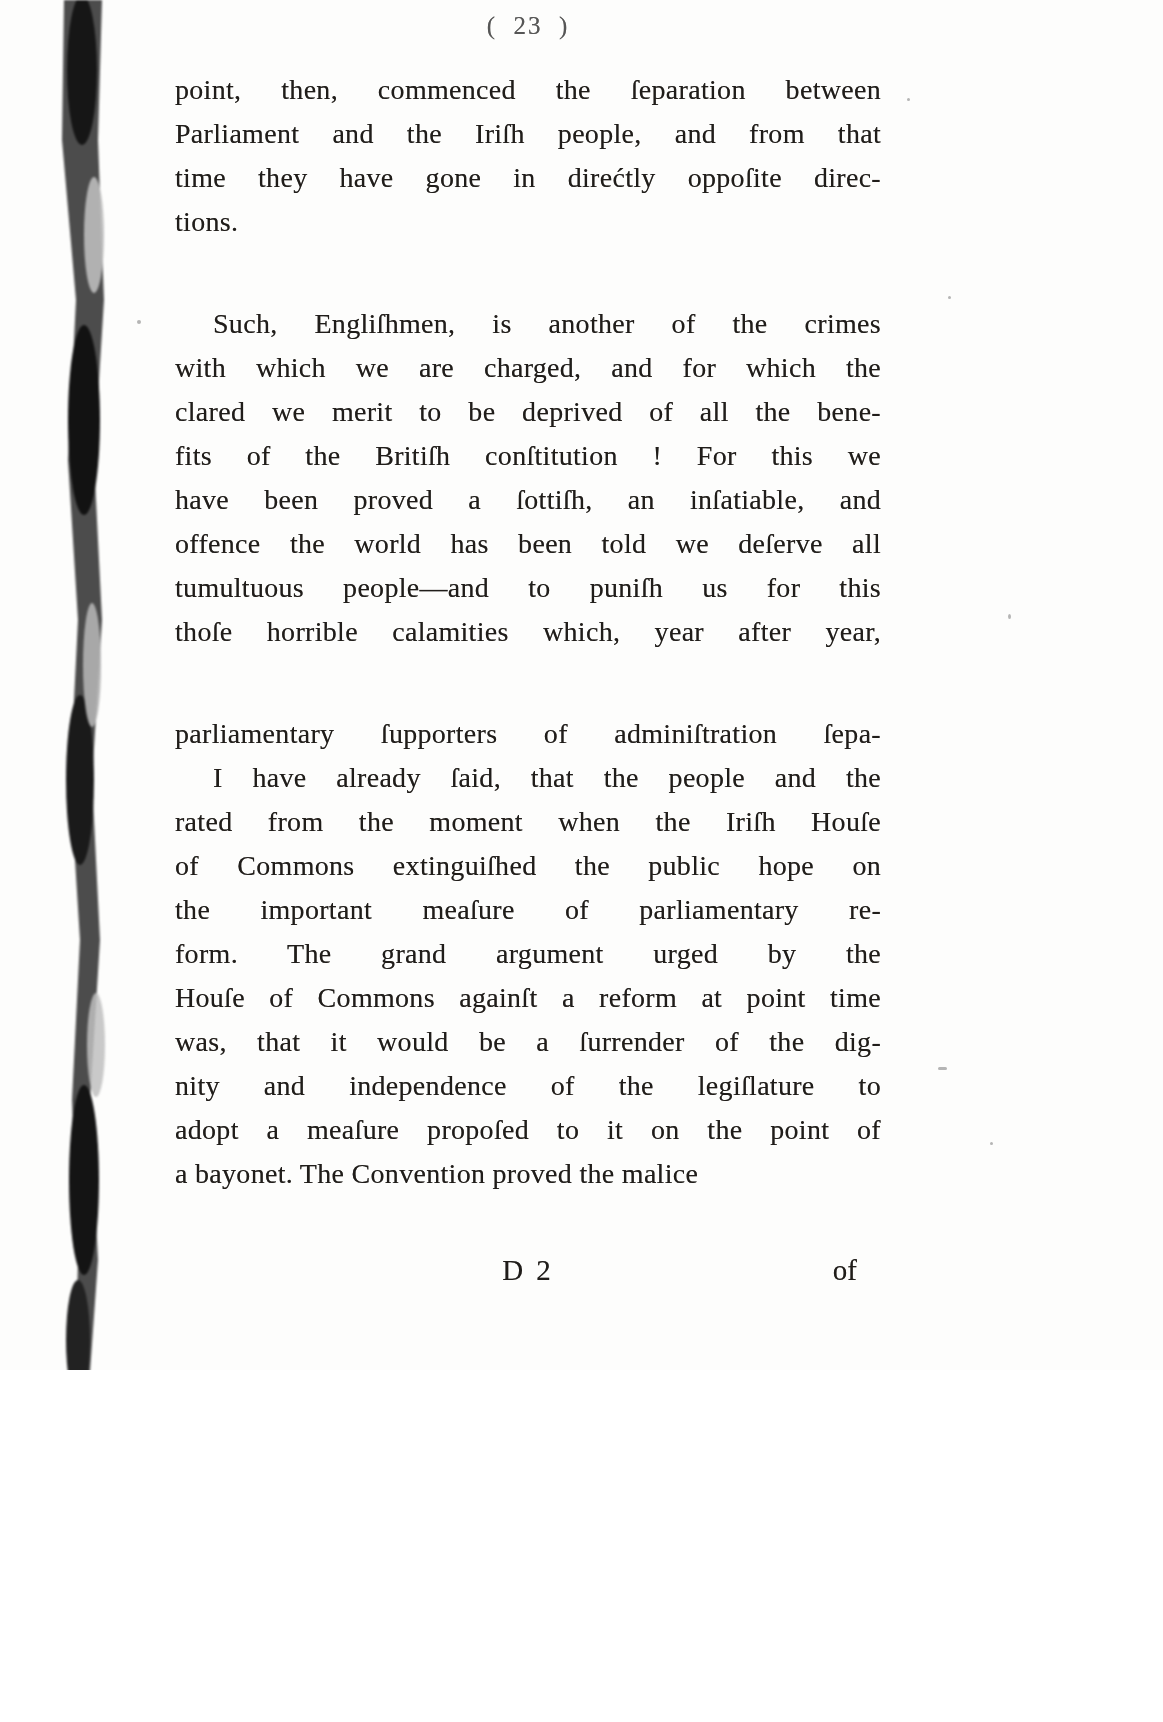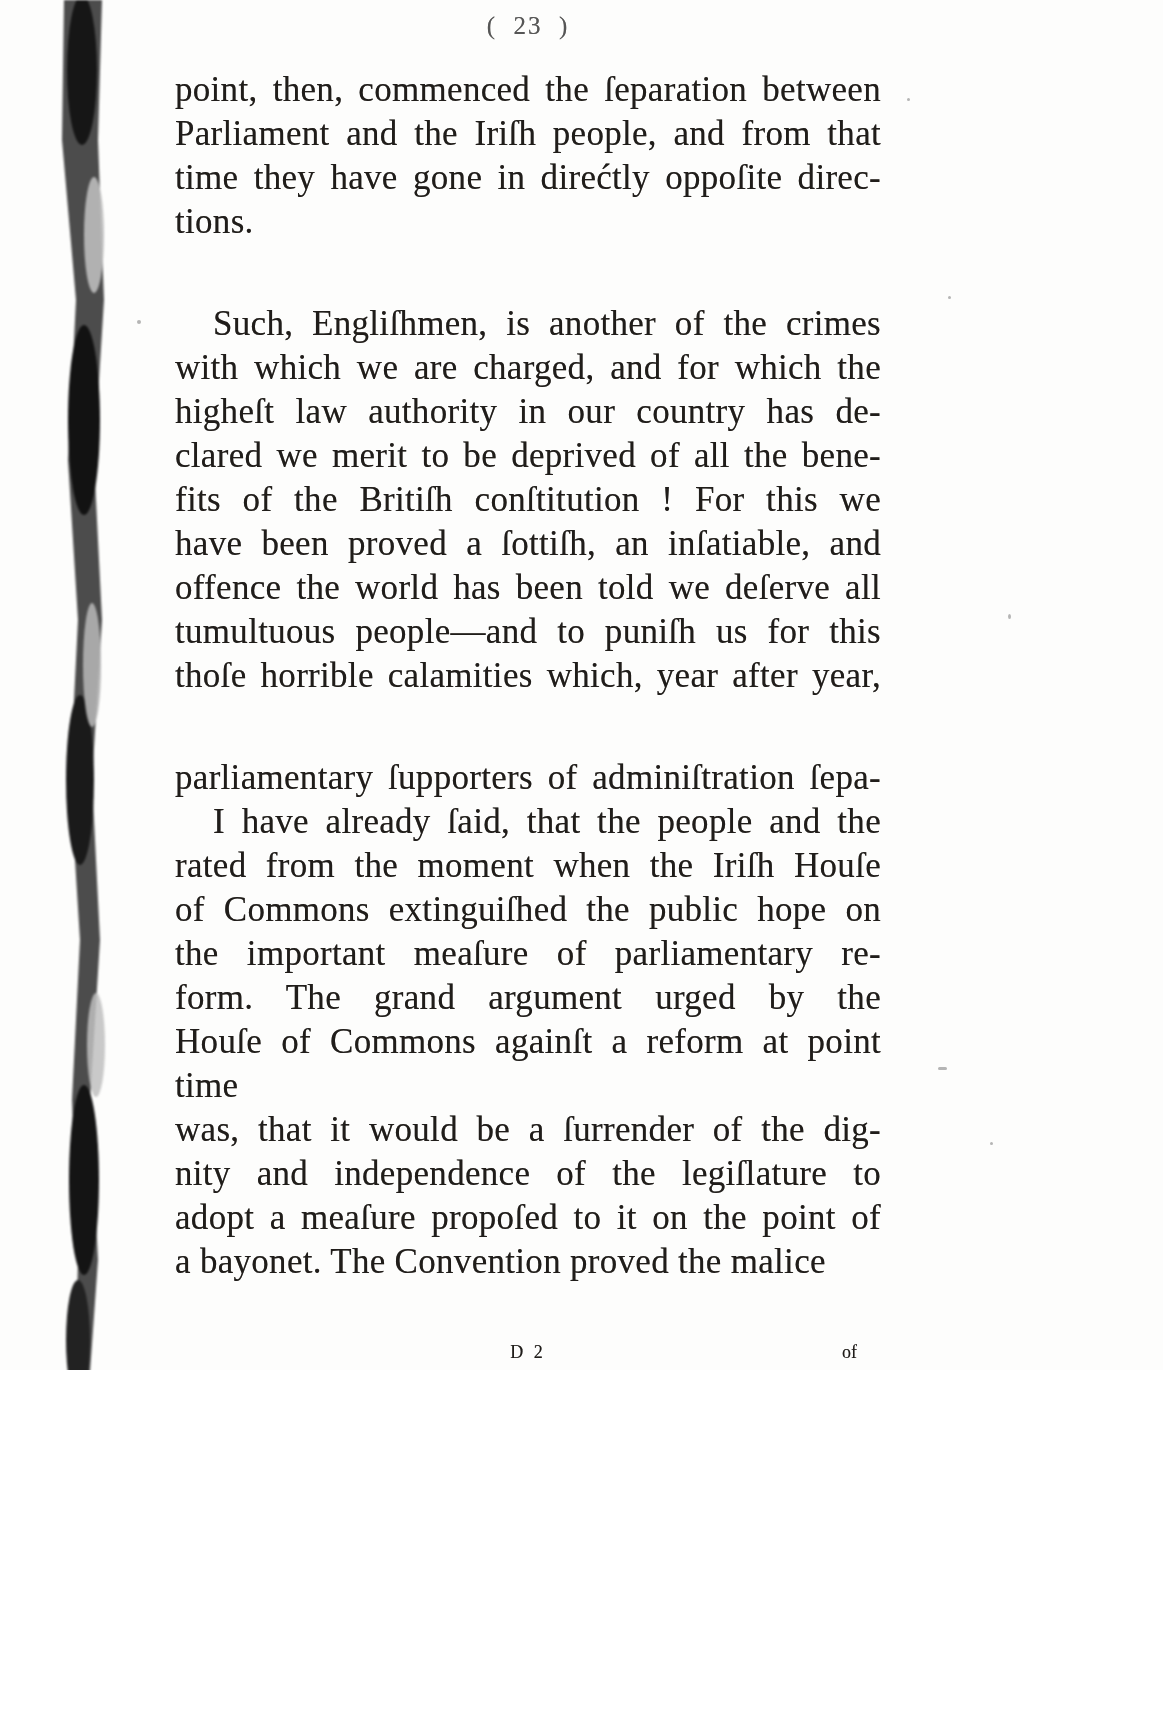--- a/index.html
+++ b/index.html
@@ -32,34 +32,34 @@
     text-align:center;
     font-size:25px;
     letter-spacing:2px;
     color:#3a3a3a;
     white-space:pre;
     margin:4px 0 28px 0;
     opacity:.85;
   }
   .para{margin:0 0 58px 0;}
   .line{
-    font-size:35px;
+    font-size:28px;
     line-height:44px;
     letter-spacing:.3px;
     text-align:justify;
     text-align-last:justify;
     white-space:normal;
   }
   .line.last{text-align-last:left;}
   .line.indent{text-indent:38px;}
   .footer{
     position:relative;
     height:44px;
     margin-top:6px;
-    font-size:18px;
+    font-size:29px;
   }
   .signature{
     position:absolute;left:0;right:0;
     text-align:center;
     letter-spacing:3px;
   }
   .catchword{
     position:absolute;right:24px;
   }
   .speck{
@@ -104,21 +104,20 @@
     <div class="para">
       <div class="line">point, then, commenced the ſeparation between</div>
       <div class="line">Parliament and the Iriſh people, and from that</div>
       <div class="line">time they have gone in direćtly oppoſite direc-</div>
       <div class="line last">tions.</div>
     </div>
 
     <div class="para">
       <div class="line indent">Such, Engliſhmen, is another of the crimes</div>
       <div class="line">with which we are charged, and for which the</div>
-      <div class="line">higheſt law authority in our country has de-</div>
       <div class="line">clared we merit to be deprived of all the bene-</div>
       <div class="line">fits of the Britiſh conſtitution !  For this we</div>
       <div class="line">have been proved a ſottiſh, an inſatiable, and</div>
       <div class="line">offence the world has been told we deſerve all</div>
       <div class="line">tumultuous people—and to puniſh us for this</div>
       <div class="line">thoſe horrible calamities which, year after year,</div>
     </div>
 
     <div class="para">
       <div class="line">parliamentary ſupporters of adminiſtration ſepa-</div>

